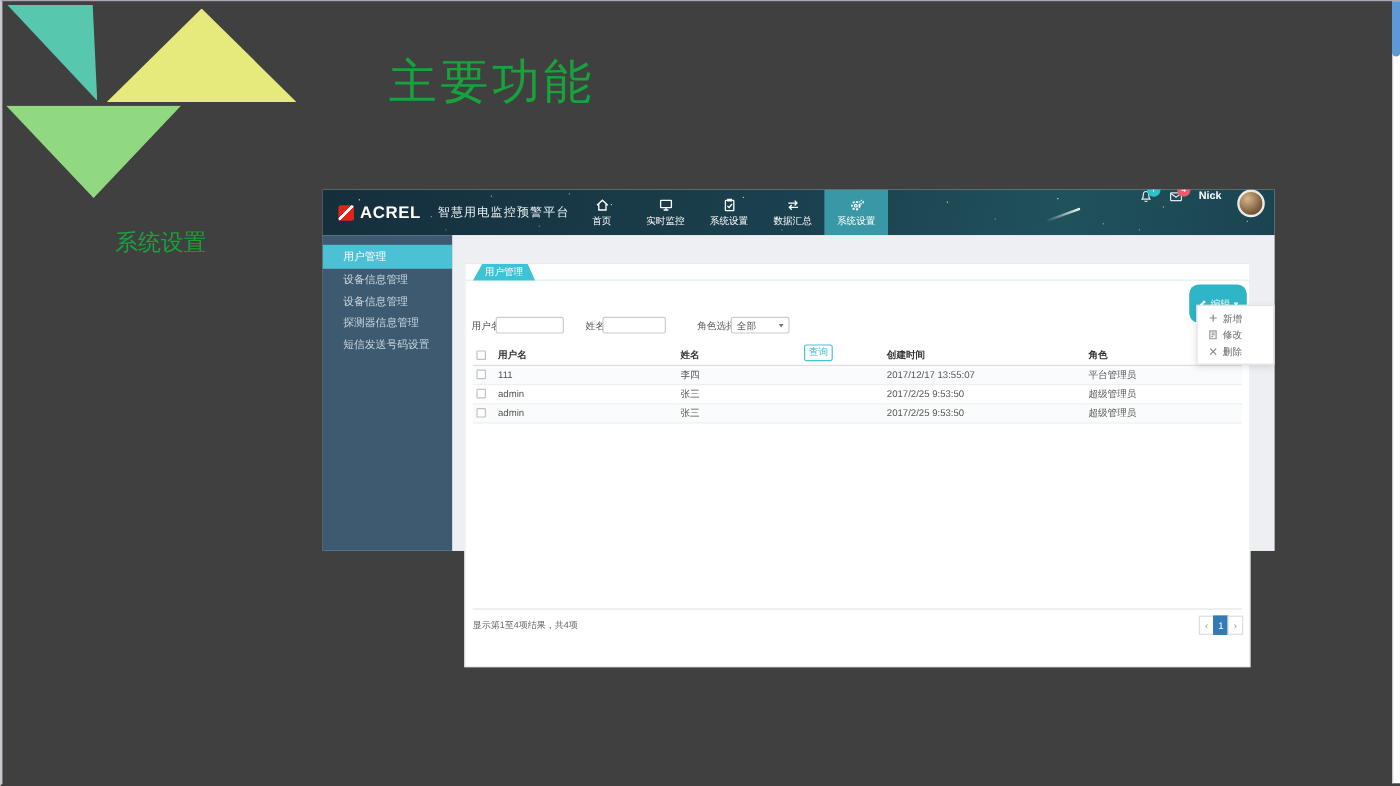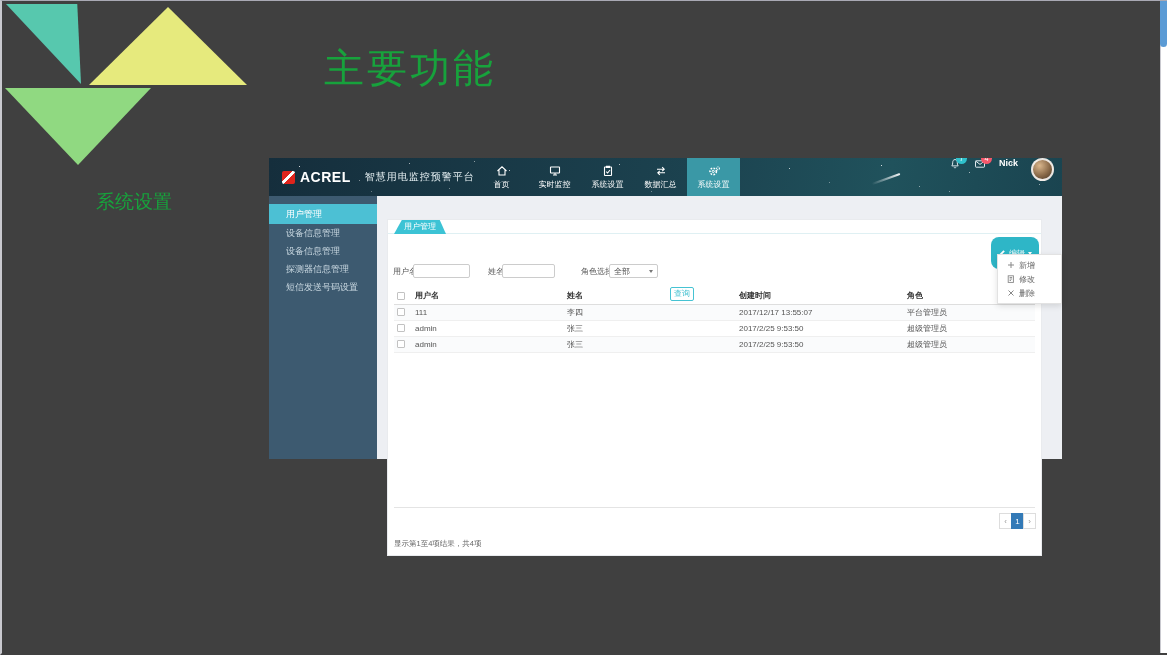--- a/index.html
+++ b/index.html
@@ -102,21 +102,21 @@
   .tbl { position: absolute; left: 6px; right: 6px; top: 68px; }
   table { width: 100%; border-collapse: collapse; table-layout: fixed; }
   th { font-size: 8px; color: #333; font-weight: bold; text-align: left; height: 16px; padding: 0 3px;
     border-bottom: 1px solid #dedede; }
   td { font-size: 8px; color: #555; height: 16px; padding: 0 3px; border-bottom: 1px solid #efefef; }
   tbody tr:nth-child(odd) td { background: #fafbfc; }
   .cb { display: inline-block; width: 8px; height: 8px; border: 1px solid #c2c2c2; border-radius: 1px;
     background: #fff; vertical-align: middle; cursor: pointer; }
 
   .panel-divider { position: absolute; left: 6px; right: 6px; top: 287px; border-top: 1px solid #e4e4e4; }
-  .summary { position: absolute; left: 6px; top: 296px; font-size: 7.5px; color: #666; margin-top: 23px; }
+  .summary { position: absolute; left: 6px; top: 296px; font-size: 7.5px; color: #666; }
   .pager { position: absolute; right: 5px; top: 293px; display: flex; }
   .pg { min-width: 13px; height: 16px; line-height: 15px; text-align: center; font-size: 8px;
     border: 1px solid #ddd; color: #999; background: #fff; padding: 0 2px; cursor: pointer; }
   .pg + .pg { margin-left: -1px; }
   .pg.current { background: #337ab7; border-color: #337ab7; color: #fff; }
 
   svg { display: block; }
 </style>
 </head>
 <body>

